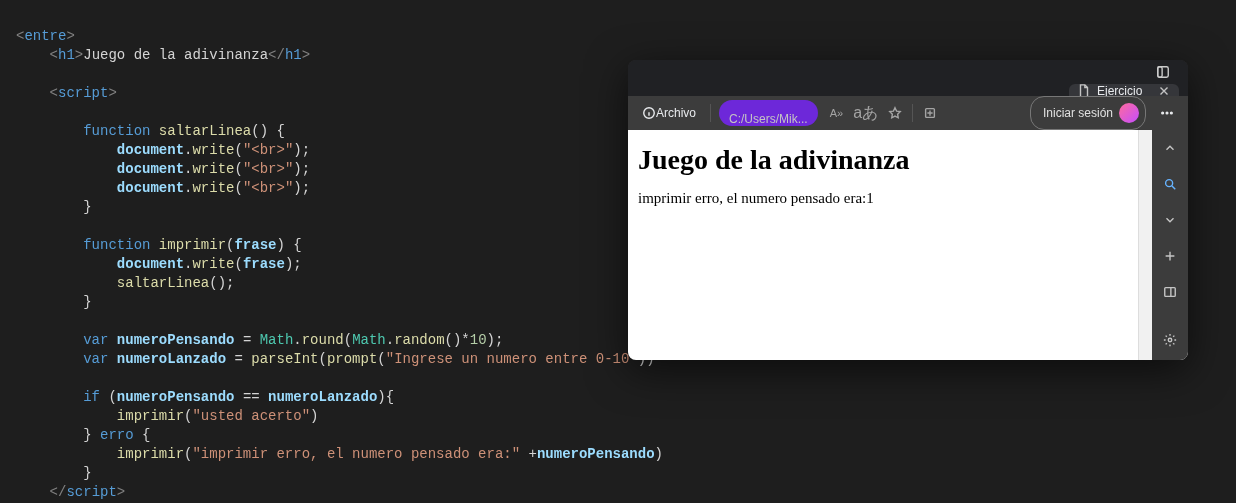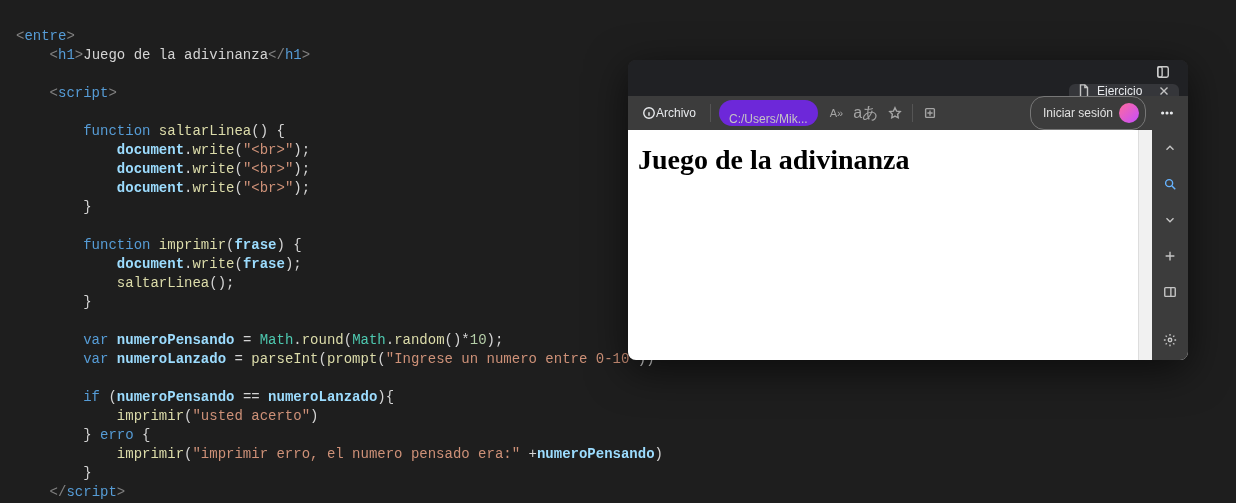--- a/index.html
+++ b/index.html
@@ -181,20 +181,21 @@
           <circle cx="3" cy="8" r="1" fill="currentColor"></circle>
           <circle cx="8" cy="8" r="1" fill="currentColor"></circle>
           <circle cx="13" cy="8" r="1" fill="currentColor"></circle>
         </svg>
       </div>
   </div>
 
   <div class="page">
     <div class="page-content">
       <h1>Juego de la adivinanza</h1>
+      <p>imprimir erro, el numero pensado era:1</p>
     </div>
     <div class="page-scroll"></div>
     <div class="sidebar">
       <div>
           <svg viewBox="0 0 16 16">
             <path d="M4 10l4-4 4 4"></path>
           </svg>
         </div>
       <div class="sb-search">
           <svg viewBox="0 0 16 16">

